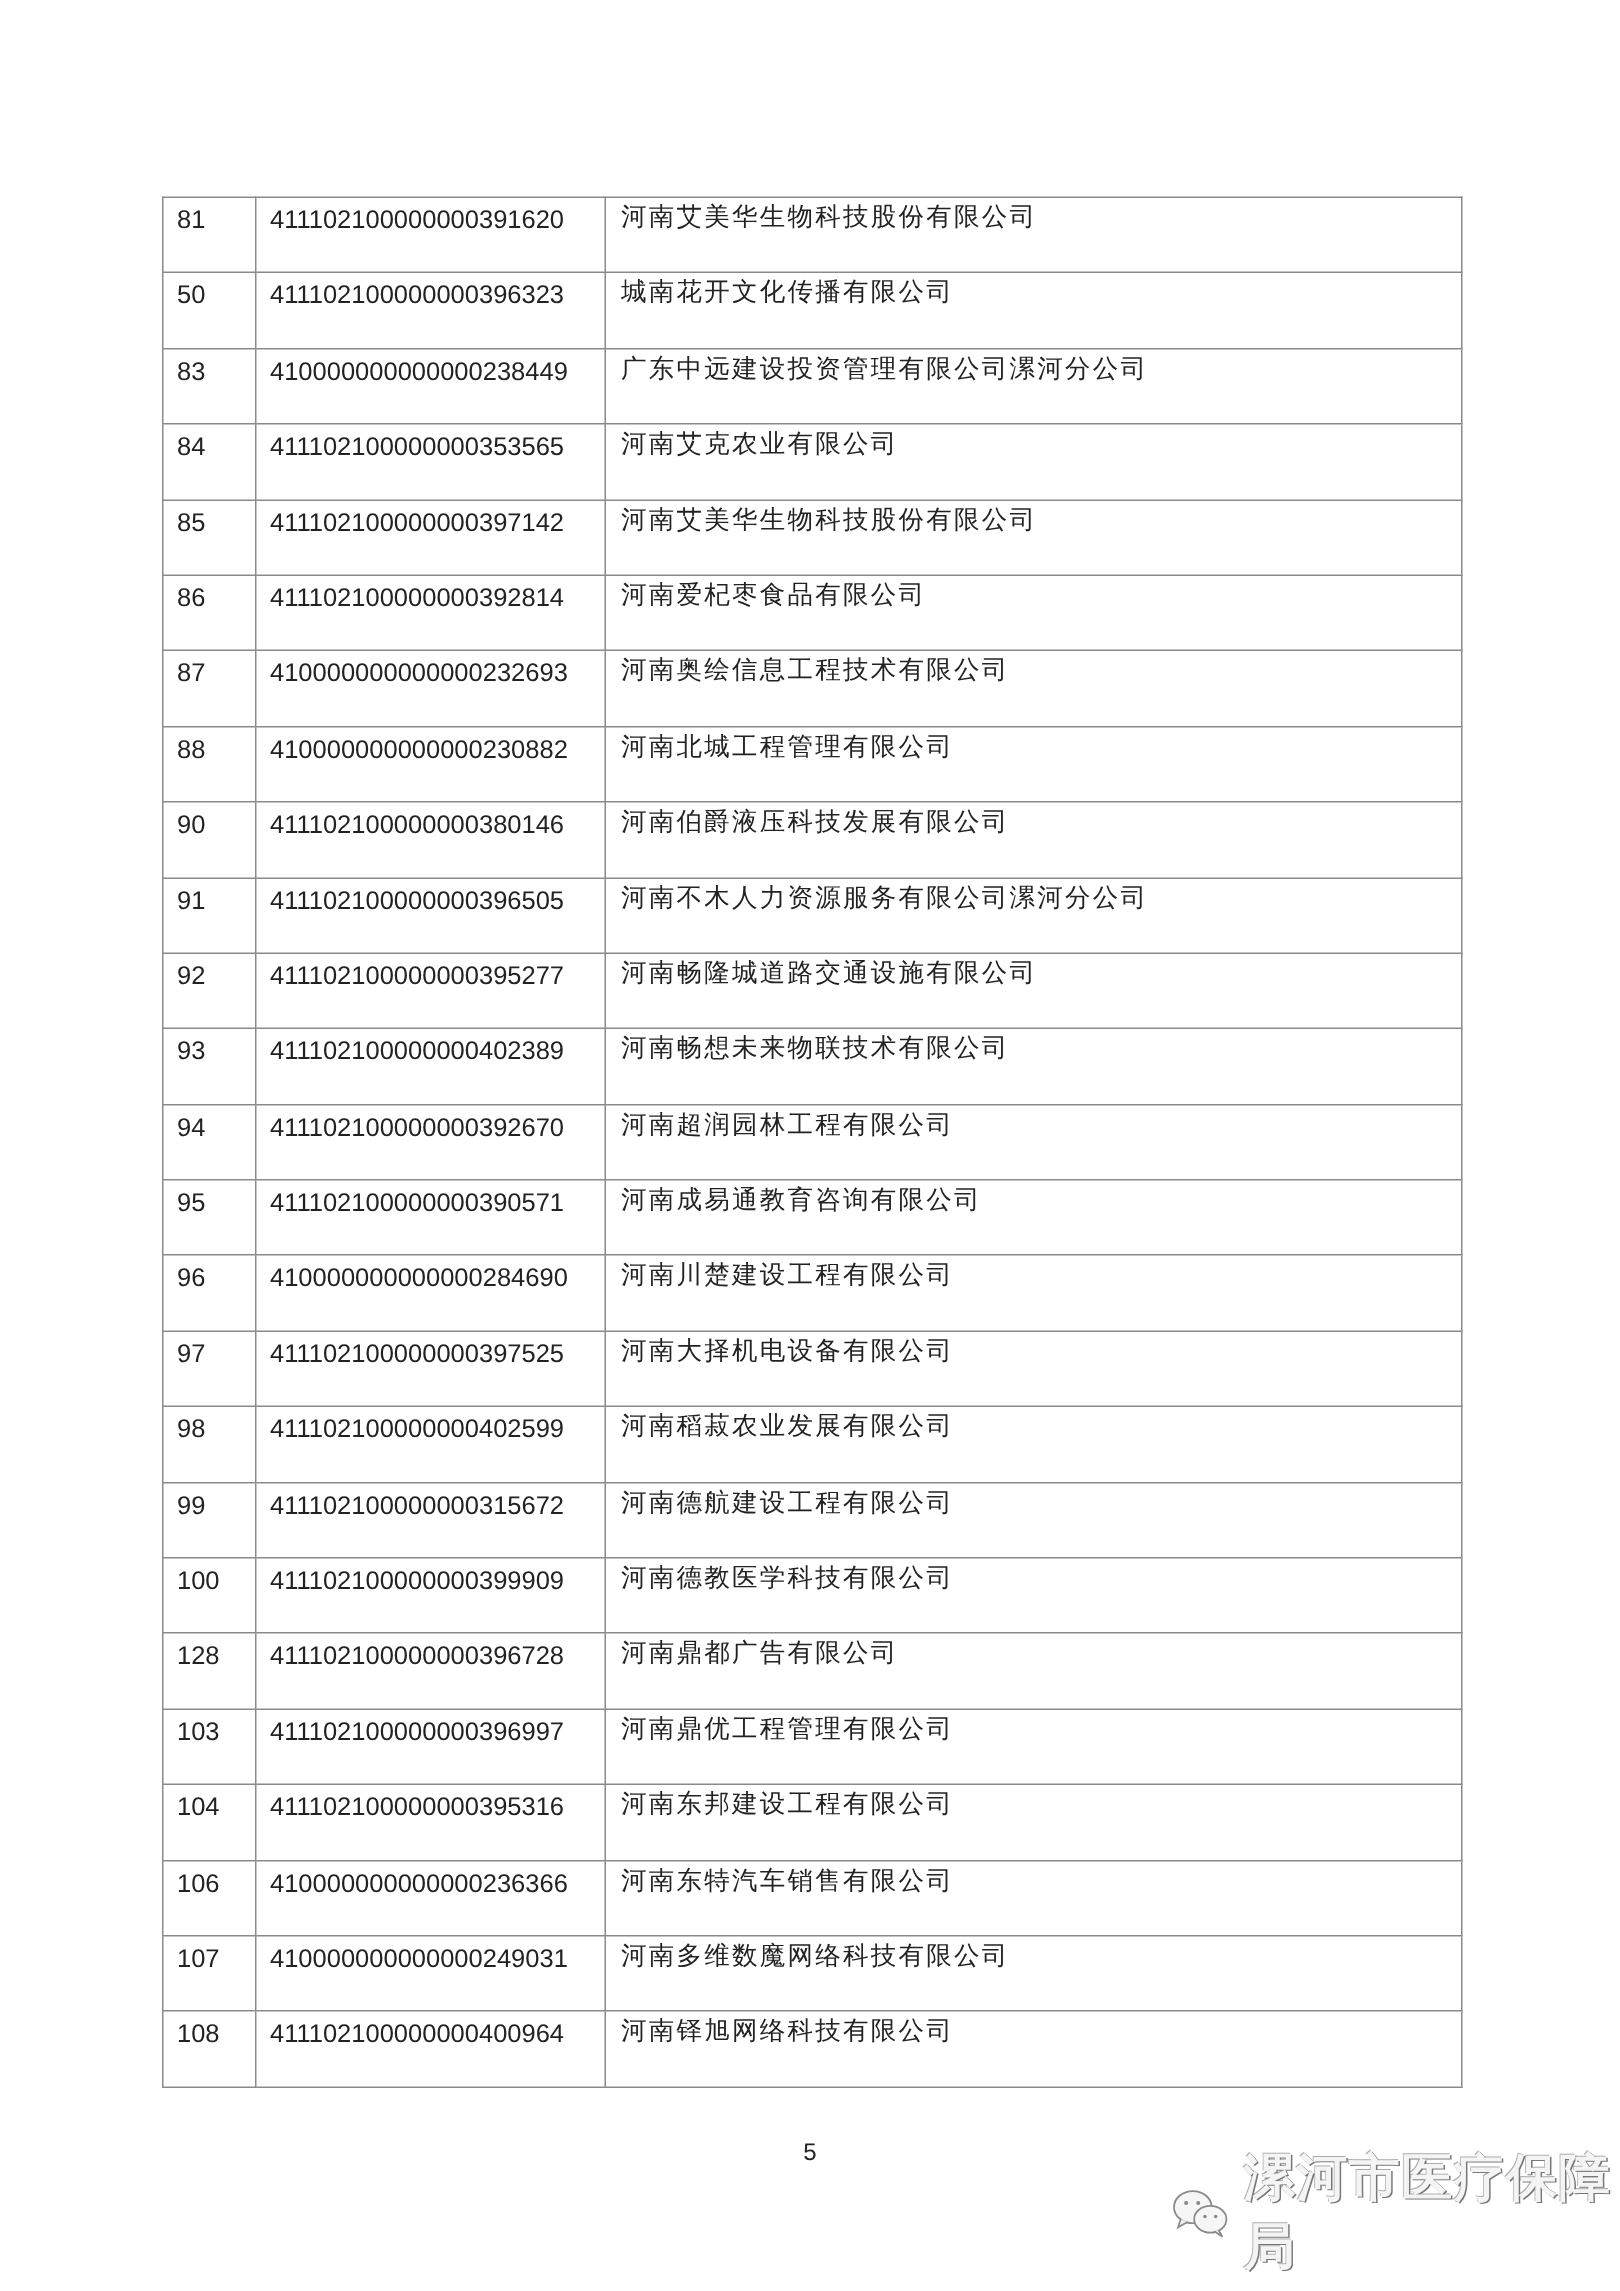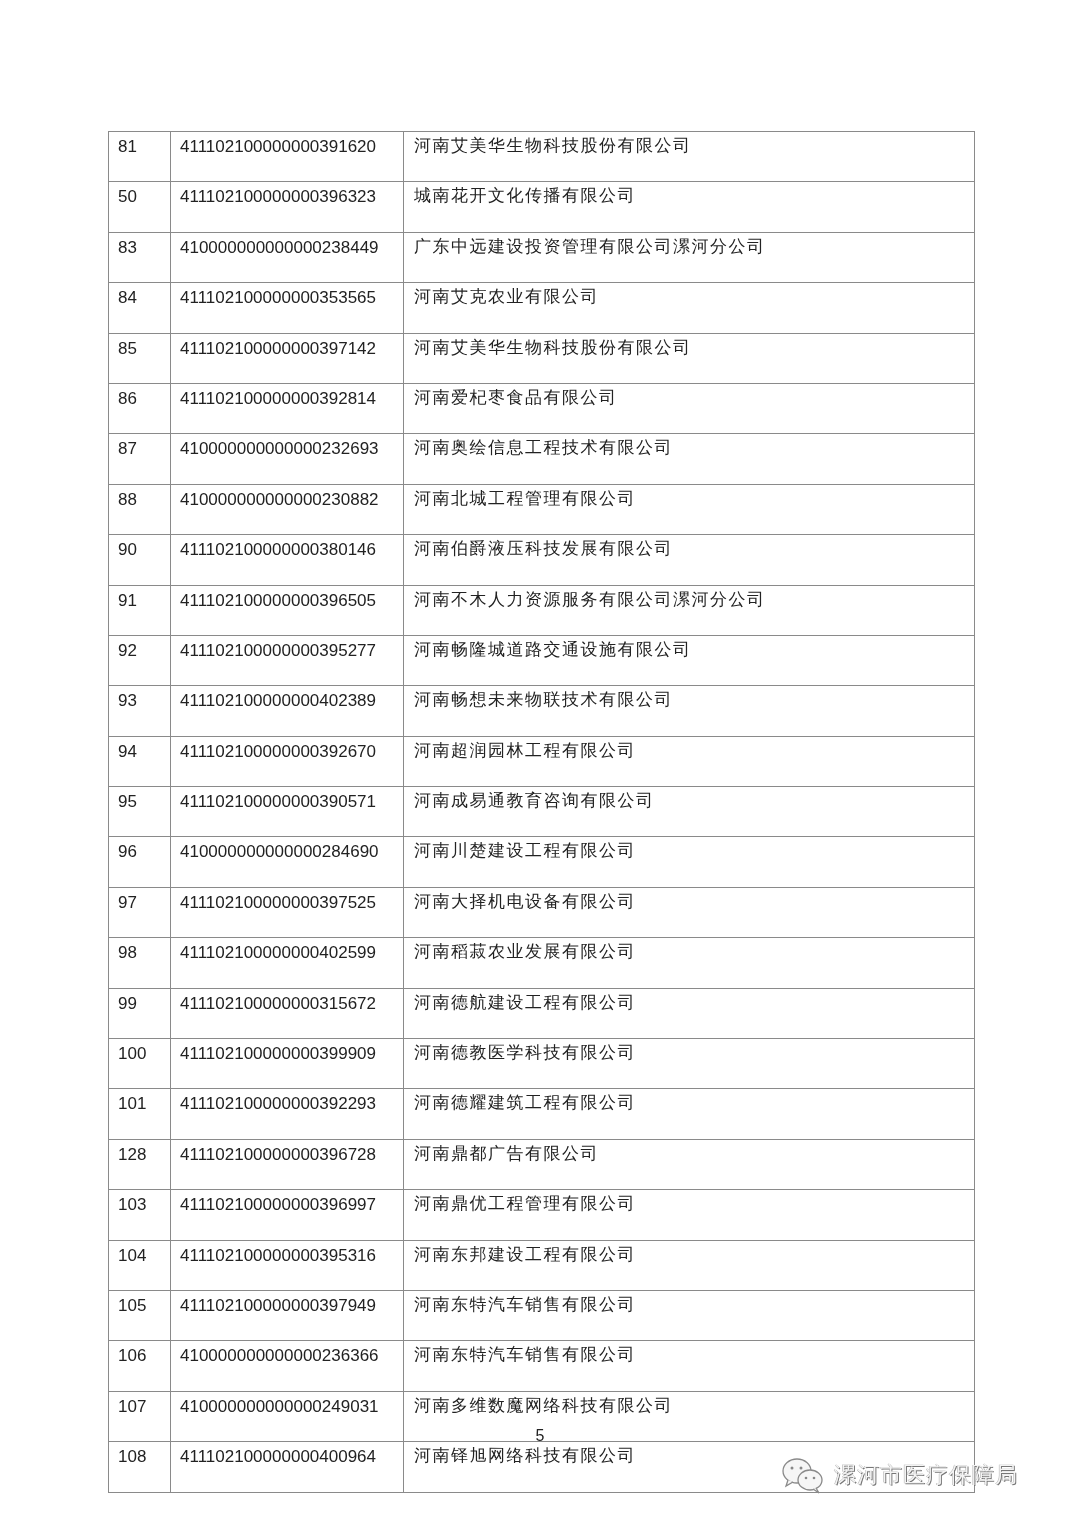--- a/index.html
+++ b/index.html
@@ -14,23 +14,23 @@
     table.list col.c2 { width: 233px; }
     table.list col.c3 { width: 571px; }
     td.idx { padding: 6px 0 0 9px !important; }
     td.code { padding: 6px 0 0 9px !important; letter-spacing: 0px; }
     td.name { padding: 5px 0 0 10px !important; font-size: 18.5px; letter-spacing: 1.5px;
               font-family: "DejaVu Sans", sans-serif; }
     .page-number { position: absolute; left: 0; width: 1080px; top: 1427px; text-align: center;
                    font-size: 16px; color: #222; }
     .watermark { position: absolute; left: 780px; top: 1455px; height: 40px; display: flex;
                  align-items: center; gap: 8px; }
-    .watermark .wm-text { font-size: 22px; color: #f4f4f4; letter-spacing: 1px;
+    .watermark .wm-text { font-size: 34px; color: #f4f4f4; letter-spacing: 1px;
                           text-shadow: 1px 1px 0 #777, -0.5px -0.5px 0 #aaa;
-                          font-family: "DejaVu Sans", sans-serif; }
+                          font-family: "DejaVu Sans", sans-serif; font-weight: bold; }
     .wechat-icon { width: 46px; height: 38px; }
   </style>
 </head>
 <body>
 
 <div class="page">
   <table class="list">
     <colgroup>
         <col class="c1">
         <col class="c2">
@@ -126,43 +126,33 @@
           <td class="idx">99</td>
           <td class="code">411102100000000315672</td>
           <td class="name">河南德航建设工程有限公司</td>
         </tr>
         <tr>
           <td class="idx">100</td>
           <td class="code">411102100000000399909</td>
           <td class="name">河南德教医学科技有限公司</td>
         </tr>
         <tr>
-          <td class="idx">101</td>
-          <td class="code">411102100000000392293</td>
-          <td class="name">河南德耀建筑工程有限公司</td>
-        </tr>
-        <tr>
           <td class="idx">128</td>
           <td class="code">411102100000000396728</td>
           <td class="name">河南鼎都广告有限公司</td>
         </tr>
         <tr>
           <td class="idx">103</td>
           <td class="code">411102100000000396997</td>
           <td class="name">河南鼎优工程管理有限公司</td>
         </tr>
         <tr>
           <td class="idx">104</td>
           <td class="code">411102100000000395316</td>
           <td class="name">河南东邦建设工程有限公司</td>
-        </tr>
-        <tr>
-          <td class="idx">105</td>
-          <td class="code">411102100000000397949</td>
-          <td class="name">河南东特汽车销售有限公司</td>
         </tr>
         <tr>
           <td class="idx">106</td>
           <td class="code">410000000000000236366</td>
           <td class="name">河南东特汽车销售有限公司</td>
         </tr>
         <tr>
           <td class="idx">107</td>
           <td class="code">410000000000000249031</td>
           <td class="name">河南多维数魔网络科技有限公司</td>

